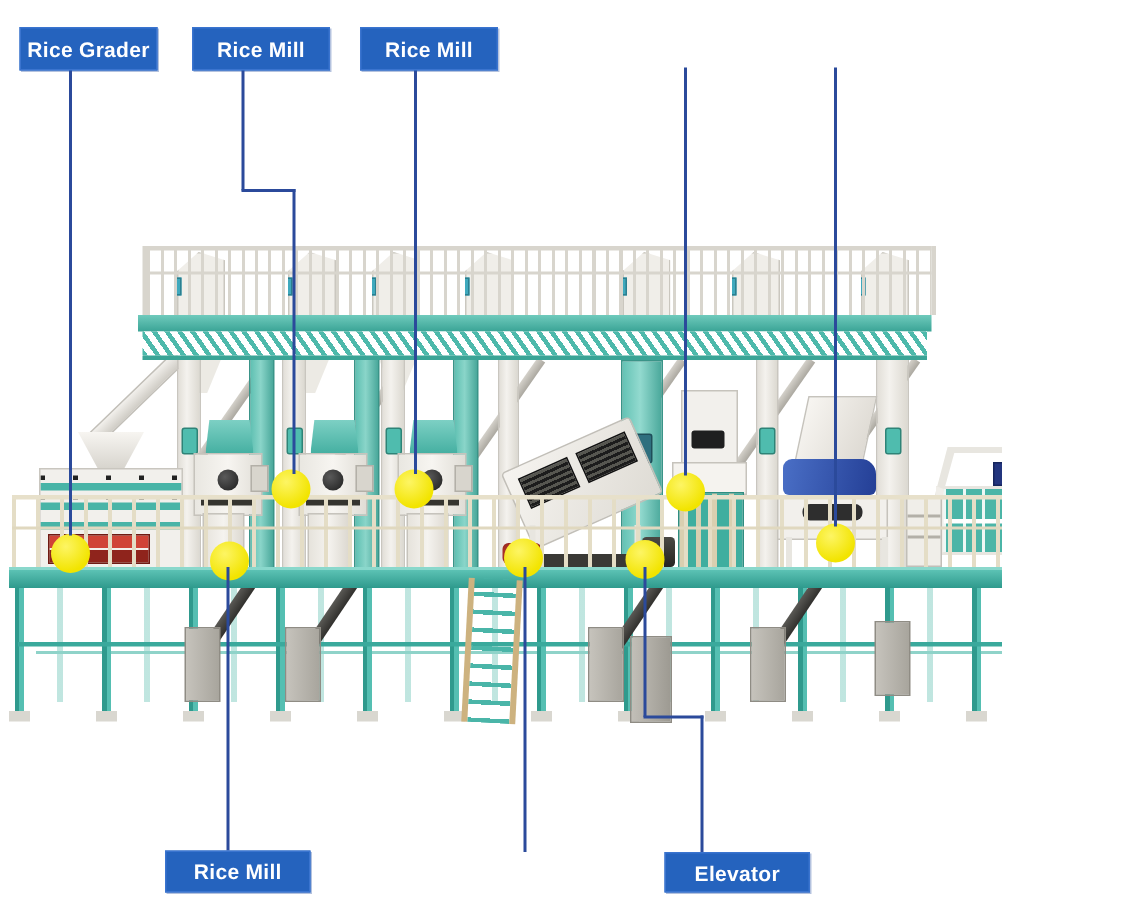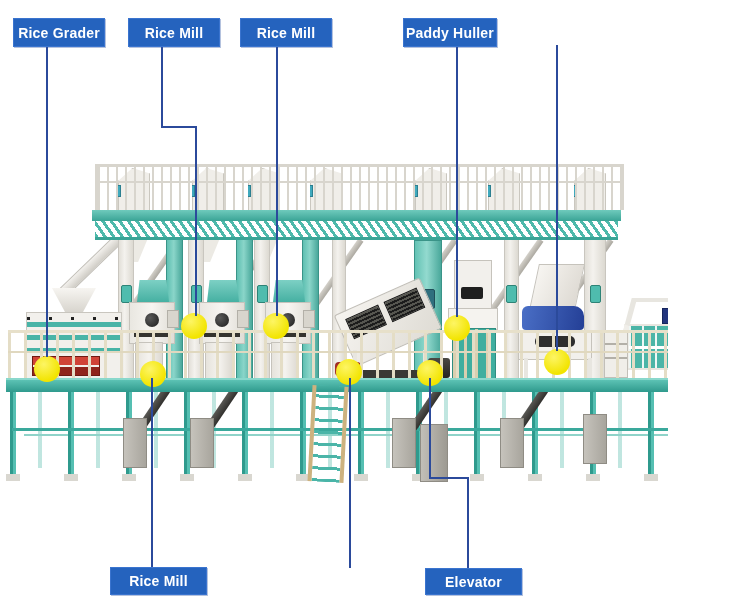--- a/index.html
+++ b/index.html
@@ -314,17 +314,16 @@
   <div class="abs ln lnv" style="left:151px;top:378px;height:189px"></div>
   <div class="abs ln lnv" style="left:349px;top:378px;height:190px"></div>
   <div class="abs ln lnv" style="left:429px;top:378px;height:100px"></div>
   <div class="abs ln lnh" style="left:429px;top:477px;width:40px"></div>
   <div class="abs ln lnv" style="left:467px;top:477px;height:91px"></div>
   <div class="abs ln lnv" style="left:682px;top:380px;height:188px"></div>
 
   <div class="abs lbl" style="left:13px;top:18px;width:90px;height:27px">Rice Grader</div>
   <div class="abs lbl" style="left:128px;top:18px;width:90px;height:27px">Rice Mill</div>
   <div class="abs lbl" style="left:240px;top:18px;width:90px;height:27px">Rice Mill</div>
-  <div class="abs lbl" style="left:403px;top:18px;width:92px;height:27px">Paddy Huller</div>
   <div class="abs lbl" style="left:110px;top:567px;width:95px;height:26px">Rice Mill</div>
-  <div class="abs lbl" style="left:425px;top:568px;width:95px;height:25px">Elevator</div>
+  <div class="abs lbl" style="left:443px;top:568px;width:95px;height:25px">Elevator</div>
 
 </div>
 
 </body></html>

